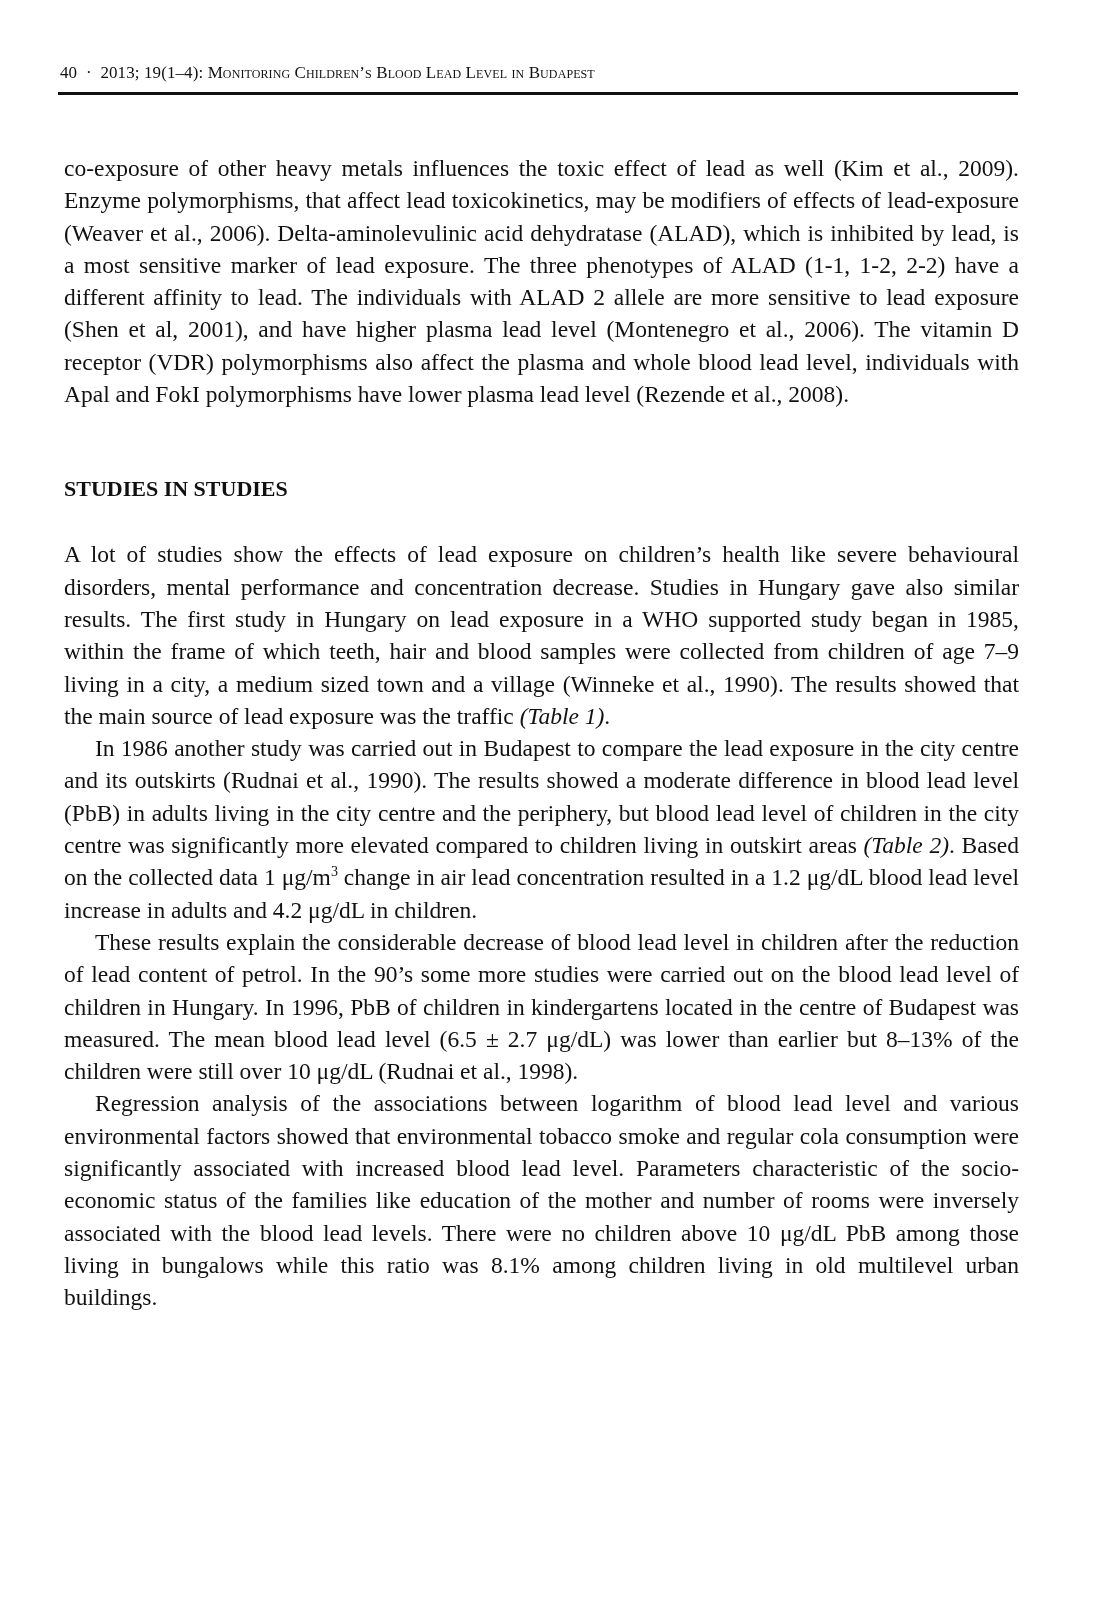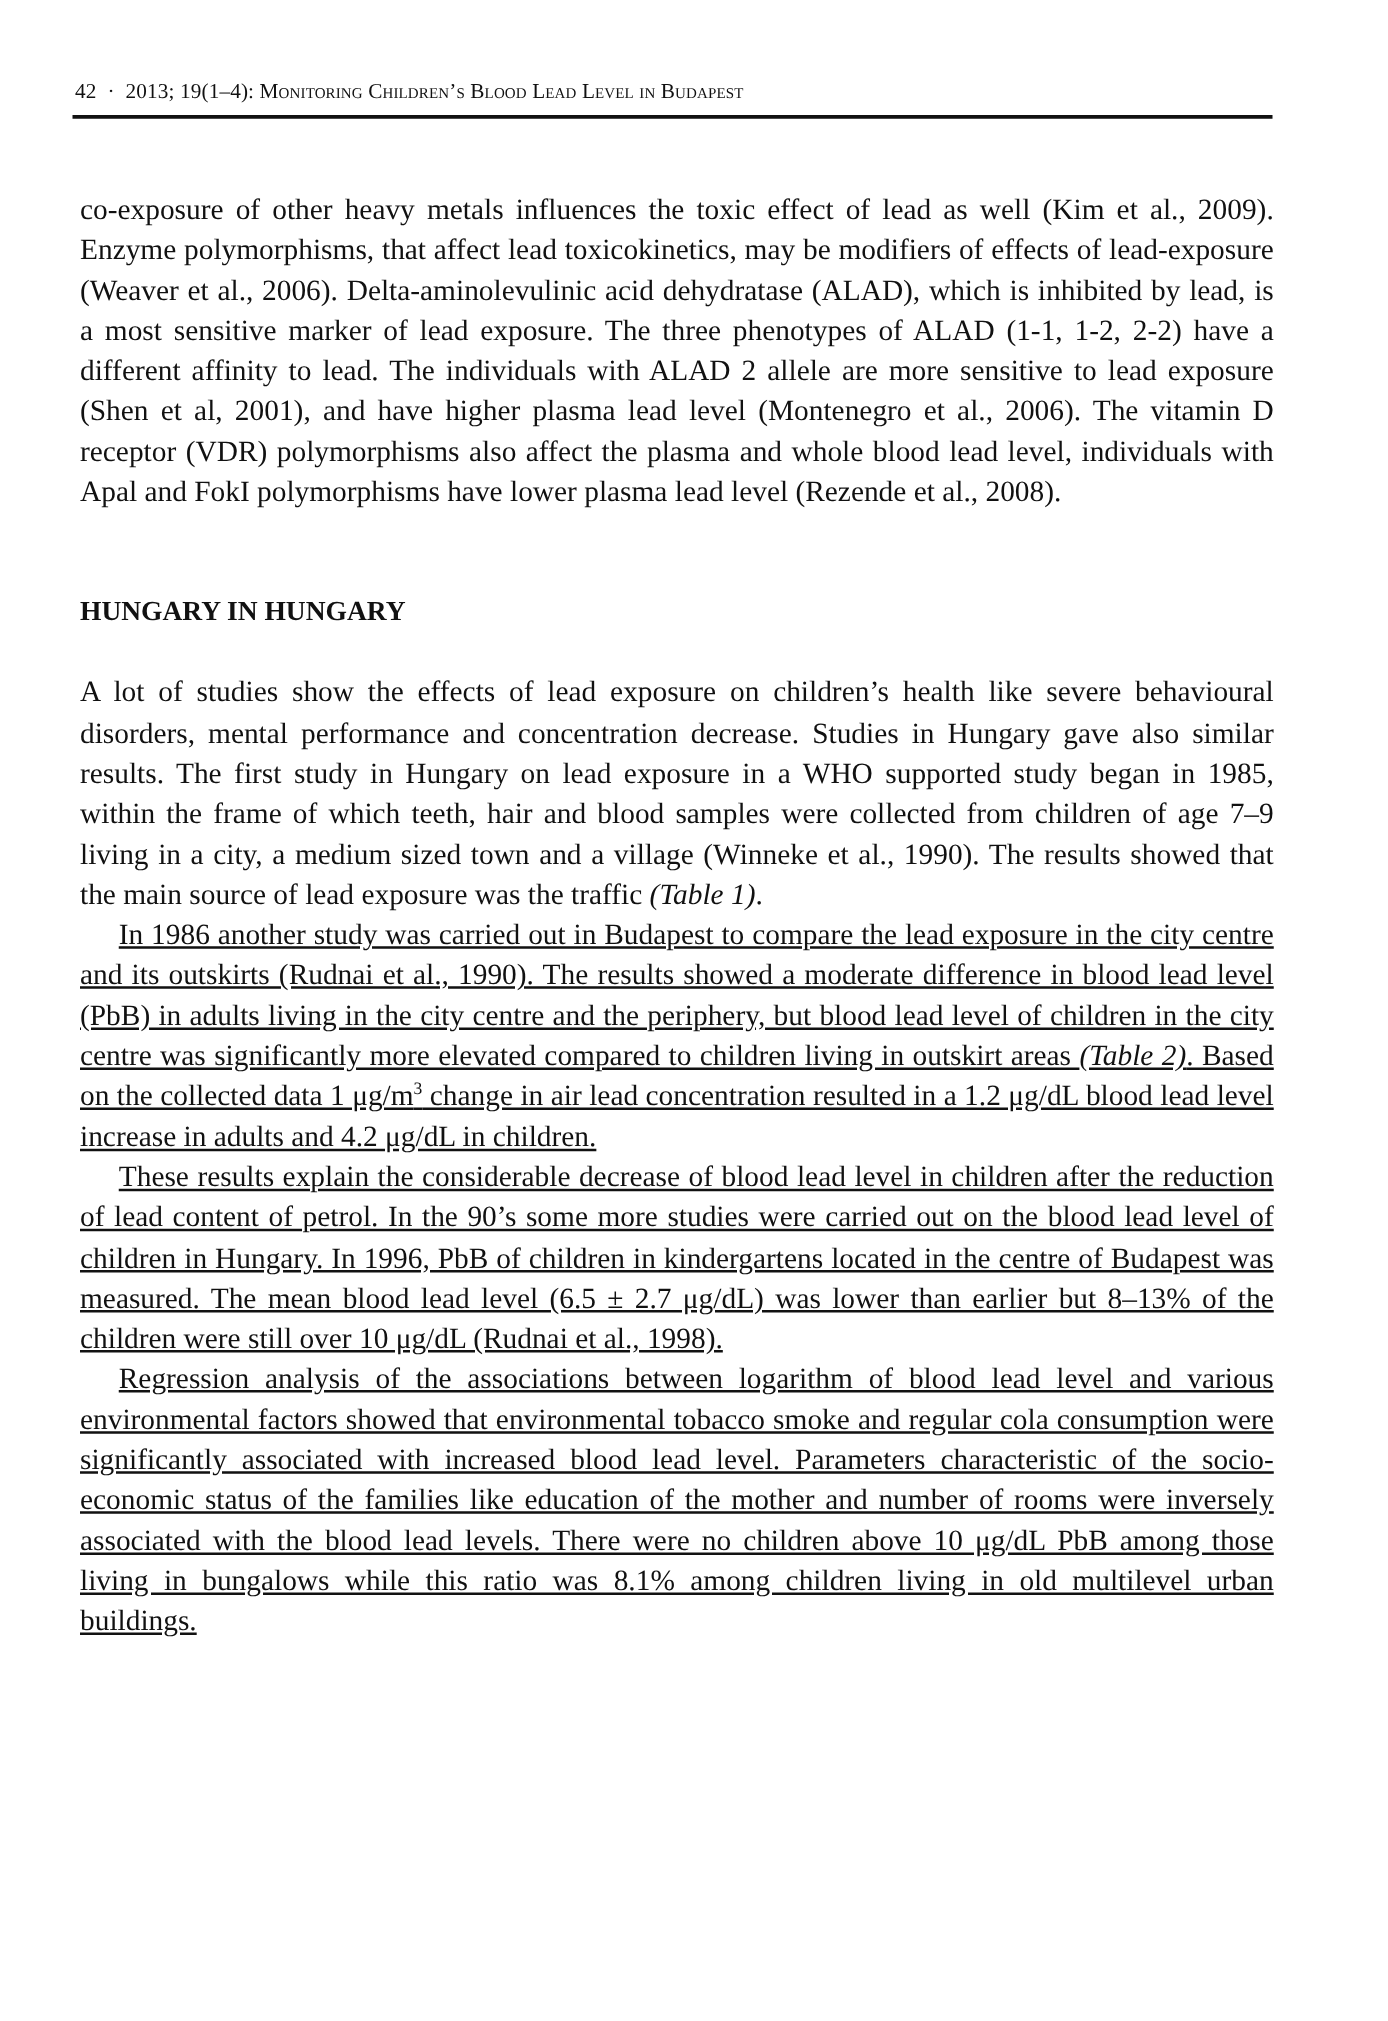--- a/index.html
+++ b/index.html
@@ -5,40 +5,40 @@
   html, body { margin: 0; padding: 0; background: #ffffff; }
   body { width: 1110px; height: 1617px; position: relative; overflow: hidden;
          font-family: "Liberation Serif", "DejaVu Serif", serif; color: #111; }
   .running-head { position: absolute; left: 60px; top: 62px; width: 958px;
                   font-size: 17px; line-height: 22px; letter-spacing: 0.1px; }
   .running-head .sc { font-variant: small-caps; }
   .rule { position: absolute; left: 58px; top: 92px; width: 960px; height: 3px; background: #111; }
   .body { position: absolute; left: 64px; top: 152px; width: 955px;
           font-size: 23.5px; line-height: 32.3px; text-align: justify; hyphens: none; }
   .body p { margin: 0; }
-  .body p.indent { text-indent: 31px; text-decoration: underline; }
+  .body p.indent { text-indent: 31px; }
   .heading { font-weight: bold; font-size: 22px; margin: 63px 0 33px 0 !important; line-height: 32px; }
   sup { font-size: 14px; line-height: 0; vertical-align: 9px; }
   em { font-style: italic; margin-top: 28px; }
 </style>
 </head>
 <body>
 
 <div class="running-head">
-  <span>42</span>
+  <span>40</span>
   &nbsp;<span>·</span>&nbsp;
   <span>2013; 19(1–4):</span>
   <span class="sc">Monitoring Children’s Blood Lead Level in Budapest</span>
 </div>
 <div class="rule"></div>
 
 <div class="body">
   <p>co-exposure of other heavy metals influences the toxic effect of lead as well (Kim et al., 2009). Enzyme polymorphisms, that affect lead toxicokinetics, may be modifiers of effects of lead-exposure (Weaver et al., 2006). Delta-aminolevulinic acid dehydratase (ALAD), which is inhibited by lead, is a most sensitive marker of lead exposure. The three phenotypes of ALAD (1-1, 1-2, 2-2) have a different affinity to lead. The individuals with ALAD 2 allele are more sensitive to lead exposure (Shen et al, 2001), and have higher plasma lead level (Montenegro et al., 2006). The vitamin D receptor (VDR) polymorphisms also affect the plasma and whole blood lead level, individuals with Apal and FokI polymorphisms have lower plasma lead level (Rezende et al., 2008).</p>
 
-  <p class="heading">HUNGARY IN HUNGARY</p>
+  <p class="heading">STUDIES IN STUDIES</p>
 
   <p><span>A lot of studies show the effects of lead exposure on children’s health like severe behavioural disorders, mental performance and concentration decrease. Studies in Hungary gave also similar results. The first study in Hungary on lead exposure in a WHO supported study began in 1985, within the frame of which teeth, hair and blood samples were collected from children of age 7–9 living in a city, a medium sized town and a village (Winneke et al., 1990). The results showed that the main source of lead exposure was the traffic </span><em>(Table 1)</em><span>.</span></p>
 
   <p class="indent"><span>In 1986 another study was carried out in Budapest to compare the lead exposure in the city centre and its outskirts (Rudnai et al., 1990). The results showed a moderate difference in blood lead level (PbB) in adults living in the city centre and the periphery, but blood lead level of children in the city centre was significantly more elevated compared to children living in outskirt areas </span><em>(Table 2)</em><span>. Based on the collected data 1 μg/m</span><sup>3</sup><span> change in air lead concentration resulted in a 1.2 μg/dL blood lead level increase in adults and 4.2 μg/dL in children.</span></p>
 
   <p class="indent">These results explain the considerable decrease of blood lead level in children after the reduction of lead content of petrol. In the 90’s some more studies were carried out on the blood lead level of children in Hungary. In 1996, PbB of children in kindergartens located in the centre of Budapest was measured. The mean blood lead level (6.5 ± 2.7 μg/dL) was lower than earlier but 8–13% of the children were still over 10 μg/dL (Rudnai et al., 1998).</p>
 
   <p class="indent">Regression analysis of the associations between logarithm of blood lead level and various environmental factors showed that environmental tobacco smoke and regular cola consumption were significantly associated with increased blood lead level. Parameters characteristic of the socio-economic status of the families like education of the mother and number of rooms were inversely associated with the blood lead levels. There were no children above 10 μg/dL PbB among those living in bungalows while this ratio was 8.1% among children living in old multilevel urban buildings.</p>
 </div>
 

